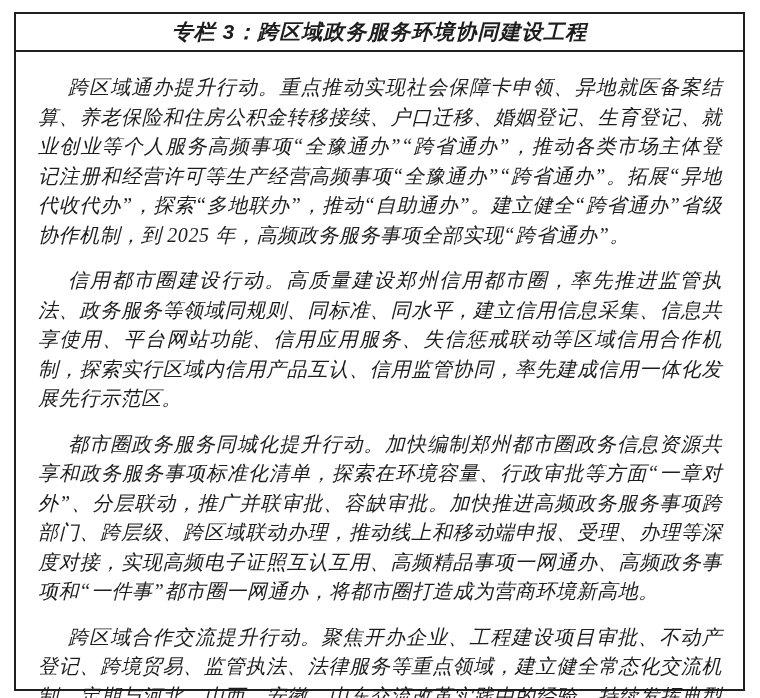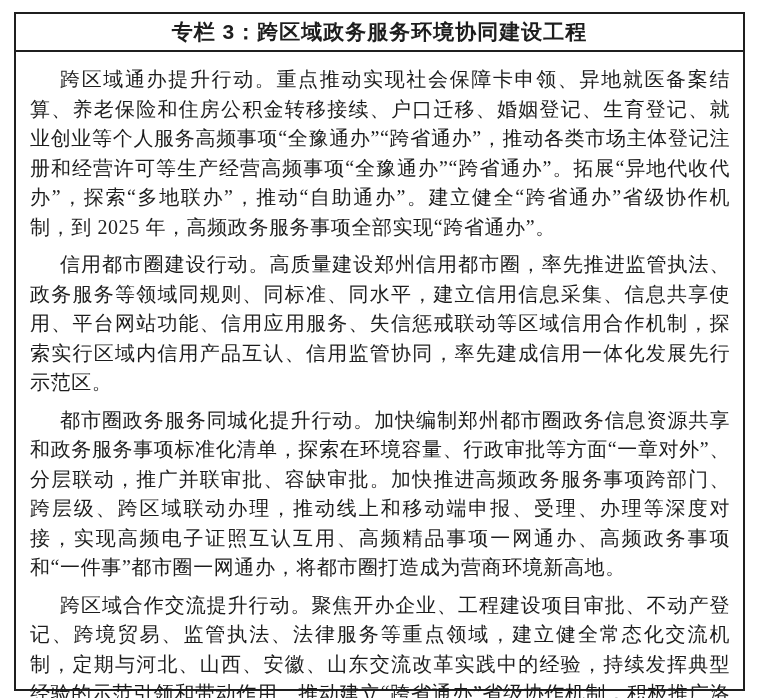--- a/index.html
+++ b/index.html
@@ -6,20 +6,21 @@
     margin: 0;
     padding: 0;
     background: #ffffff;
   }
   .page {
     position: relative;
     width: 760px;
     height: 698px;
     background: #ffffff;
     overflow: hidden;
+    font-style: italic;
   }
   .feature-box {
     position: absolute;
     left: 14px;
     top: 12px;
     width: 731px;
     height: 679px;
     box-sizing: border-box;
     border: 2px solid #1f1f1f;
     background: #ffffff;
@@ -45,21 +46,21 @@
     padding: 5px 5px 0 6px;
     font-family: "Liberation Serif", "DejaVu Serif", serif;
     font-size: 20px;
     line-height: 29.5px;
     letter-spacing: 0.6px;
     color: #1d1d1d;
     text-align: justify;
     text-justify: inter-character;
   }
   .panel-body p {
-    margin: 8px;
+    margin: 16px;
     padding: 0;
     text-indent: 30px;
   }
 </style>
 </head>
 <body>
 
 <div class="page">
   <div class="feature-box">
     <div class="title-bar">

